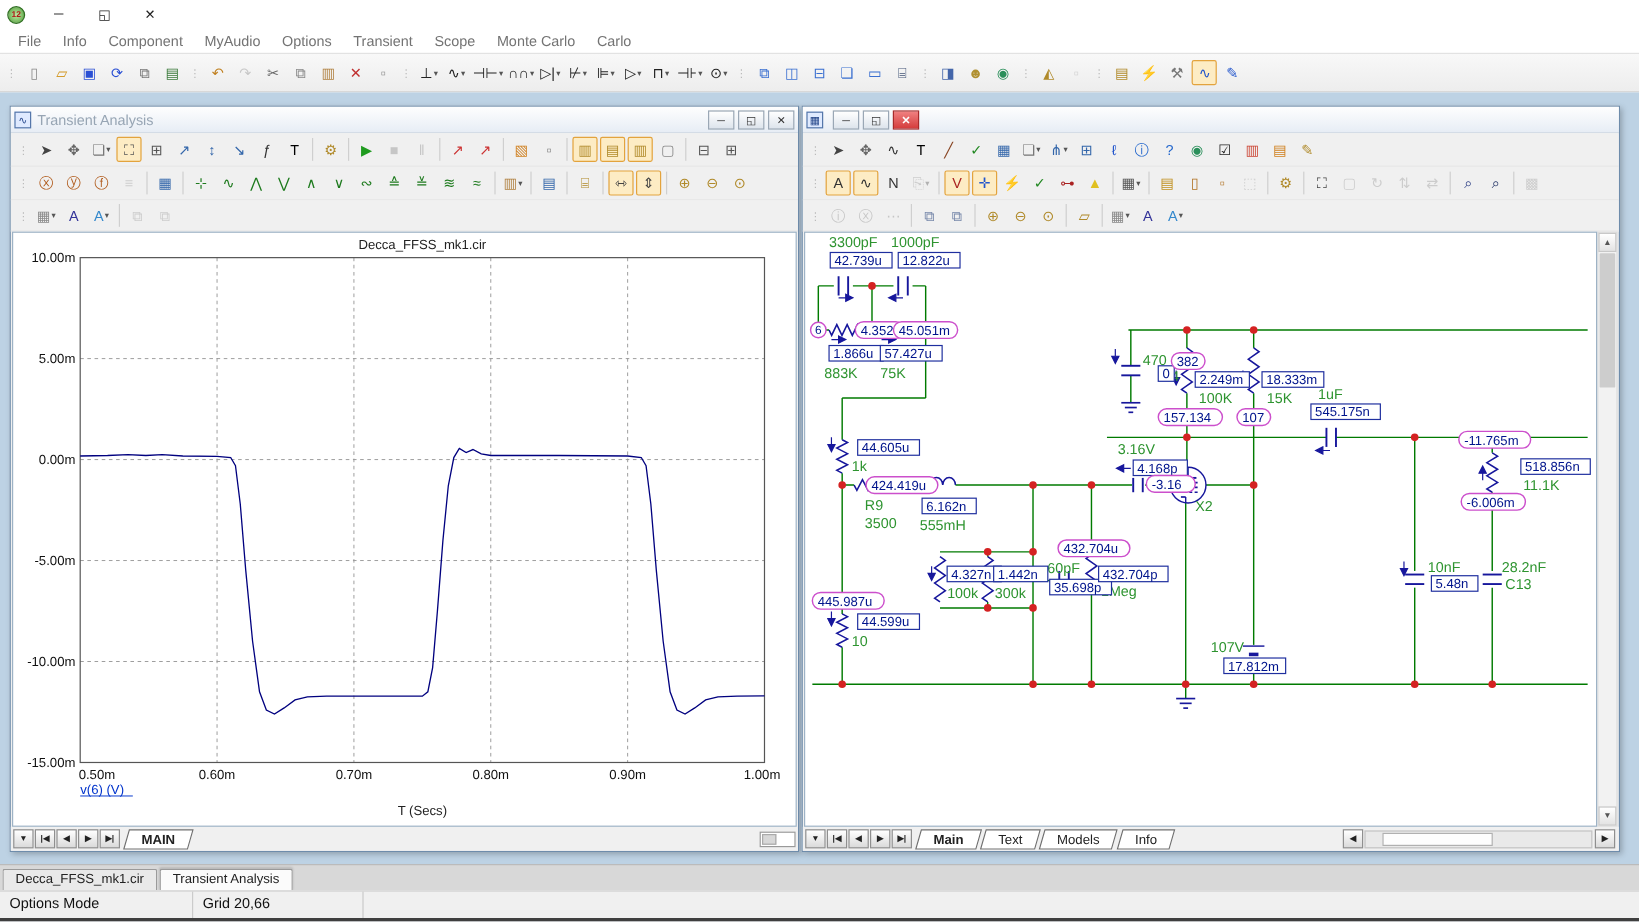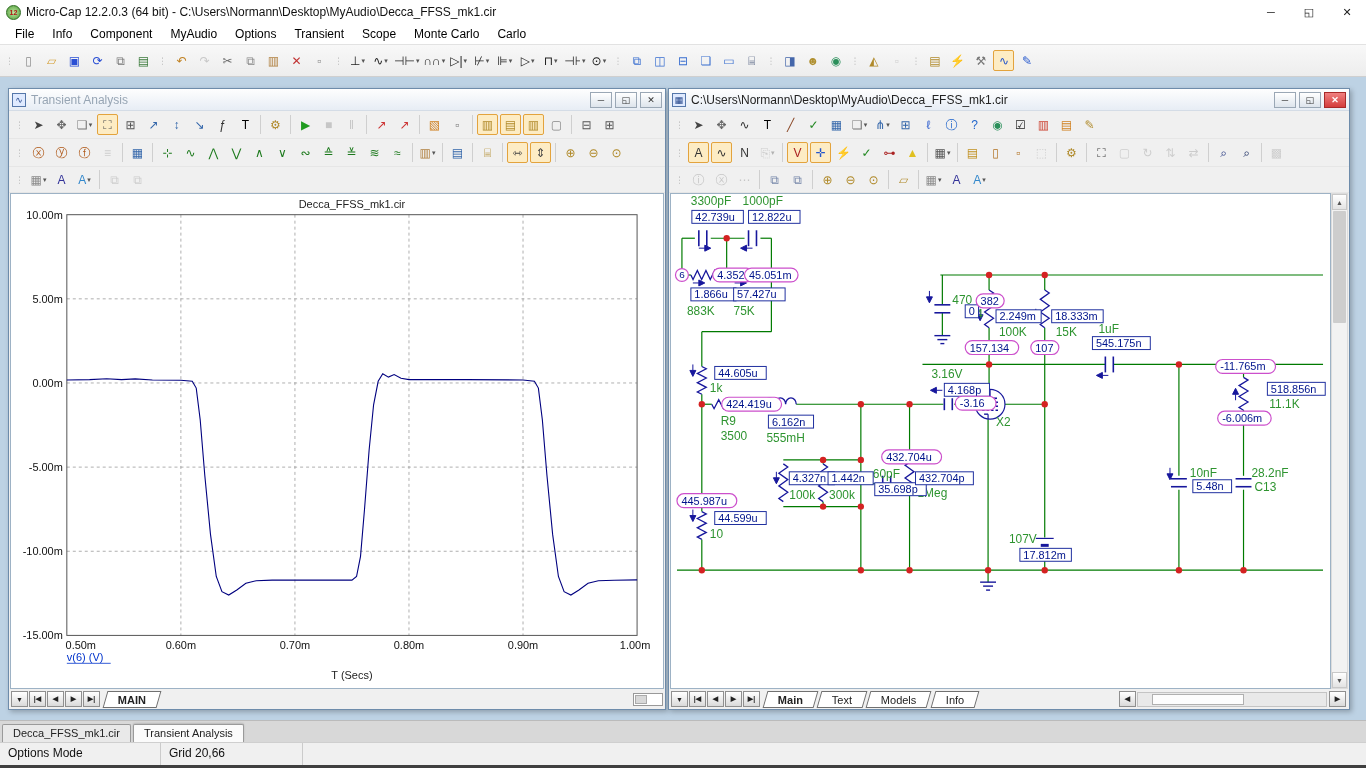--- a/index.html
+++ b/index.html
@@ -5,21 +5,21 @@
   * { box-sizing: border-box; margin:0; padding:0; }
   html,body { width:1366px; height:768px; overflow:hidden; font-family:"Liberation Sans",sans-serif; font-size:12px; background:#fff; }
   .app { width:1366px; height:768px; display:flex; flex-direction:column; }
 
   
   .titlebar { height:24px; background:#fff; display:flex; align-items:center; padding:0 4px; }
   .app-icon { width:15px; height:15px; border-radius:50%; background:radial-gradient(#bfe8a0,#4d9b3a); border:1px solid #2f6d22; color:#b01818; font-size:7px; font-weight:bold; display:flex; align-items:center; justify-content:center; margin:0 5px 0 2px; }
   .titlebar .t { flex:1; font-size:12px; color:#111; }
   .winbtn { width:30px; height:20px; display:flex; align-items:center; justify-content:center; font-size:11px; color:#222; margin-left:8px; }
   .menubar { height:20px; background:#fff; display:flex; align-items:center; padding-left:6px; }
-  .menu-item { padding:2px 9px; color:#000000; }
+  .menu-item { padding:2px 9px; color:#737373; }
   .main-toolbar { height:33px; background:linear-gradient(#f8f8f8,#ededed); border-top:1px solid #e2e2e2; border-bottom:1px solid #cfcfcf; display:flex; align-items:center; padding-left:2px; }
 
   .tb-handle { color:#b9b9b9; font-size:9px; margin:0 3px; }
   .tbi { min-width:21px; height:21px; display:inline-flex; align-items:center; justify-content:center; border:1px solid transparent; border-radius:2px; margin:0 1px; }
   .tbi .gly { font-size:12px; line-height:1; }
   .tbi.pressed { background:#fdecc4; border-color:#e3a33d; }
   .tbi.dis { opacity:.4; }
   .tbi .dd { font-size:7px; color:#555; margin-left:1px; }
   .tb-sep { width:1px; height:19px; background:#cfcfcf; margin:0 3px; }
 
@@ -64,21 +64,20 @@
   .sb-cell { border-right:1px solid #cbcbcb; padding:3px 8px; font-size:12px; color:#111; white-space:nowrap; }
   .screen-edge { height:3px; background:#3f3f3f; }
 </style>
 </head>
 <body>
 
 <div class="app">
 
   <div class="titlebar">
     <div class="app-icon">12</div>
-    <div class="t">Micro-Cap 12.2.0.3 (64 bit) - C:\Users\Normann\Desktop\MyAudio\Decca_FFSS_mk1.cir</div>
     <div class="winbtn">─</div>
     <div class="winbtn">◱</div>
     <div class="winbtn">✕</div>
   </div>
 
   <div class="menubar" id="menubar">
       <span class="menu-item">File</span>
       <span class="menu-item">Info</span>
       <span class="menu-item">Component</span>
       <span class="menu-item">MyAudio</span>
@@ -469,21 +468,20 @@
         </div>
         <div class="mini-scroll">
             <div class="th"></div>
           </div>
       </div>
     </div>
 
     <div class="cw active" style="left:668px;top:11px;width:682px;height:622px;">
       <div class="cw-title">
         <div class="cw-icon">▦</div>
-        <div class="t">C:\Users\Normann\Desktop\MyAudio\Decca_FFSS_mk1.cir</div>
         <div class="cwbtn">─</div>
         <div class="cwbtn">◱</div>
         <div class="cwbtn close-red">✕</div>
       </div>
       <div class="cw-tb">
           <span class="tb-handle">⋮</span>
           <span class="tbi">
             <span class="gly" style="color: rgb(68, 68, 68);">➤</span>
           </span>
           <span class="tbi">

